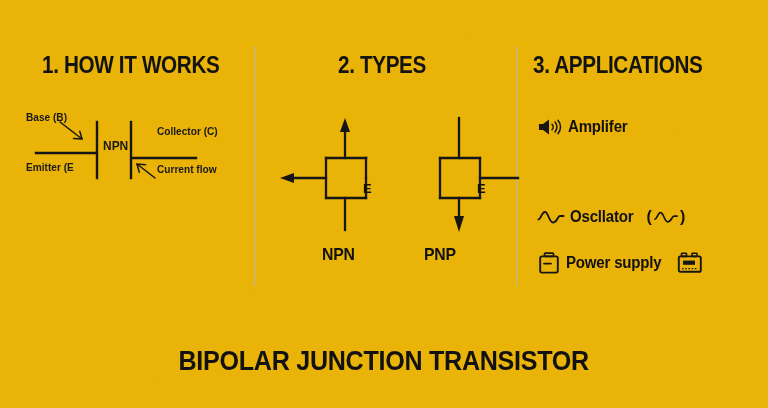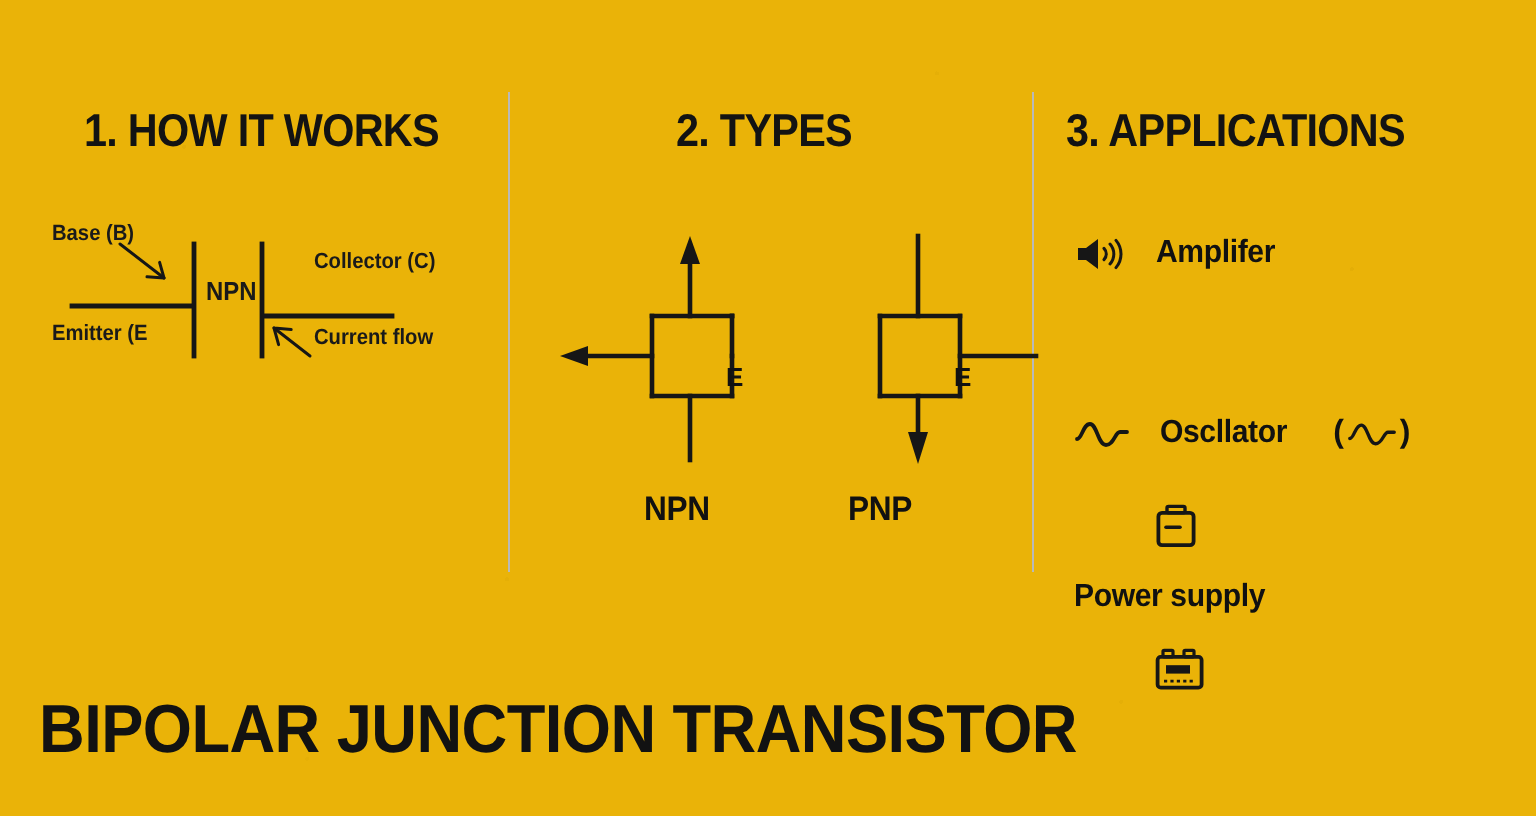--- a/index.html
+++ b/index.html
@@ -128,27 +128,27 @@
   }
   #terminal-e-npn { left: 363px; top: 181px; }
   #terminal-e-pnp { left: 477px; top: 181px; }
 
   
   .app-row {
     position: absolute;
     left: 537px;
     display: flex;
     align-items: center;
-    gap: 15px;
+    gap: 5px;
     white-space: nowrap;
   }
   #app-row-amplifier    { top: 117px; }
   #app-row-switch       { top: 163px; }
   #app-row-oscillator   { top: 208px; }
-  #app-row-power-supply { top: 251px; flex-direction: column; }
+  #app-row-power-supply { top: 251px; }
 
   .app-label {
     font-family: "Liberation Sans", sans-serif;
     font-weight: bold;
     font-size: 16px;
     color: #111111;
     letter-spacing: -0.2px;
     transform: scaleX(.94);
     transform-origin: left center;
   }
@@ -163,24 +163,24 @@
     color: #111111;
     margin-left: 4px;
   }
 
   
   #main-title {
     position: absolute;
     left: 0;
     right: 0;
     top: 346px;
-    text-align: left;
-    font-family: "Liberation Sans", sans-serif;
-    font-weight: bold;
-    font-size: 34px;
+    text-align: center;
+    font-family: "Liberation Sans", sans-serif;
+    font-weight: bold;
+    font-size: 27px;
     letter-spacing: -0.3px;
     color: #121212;
   }
   #main-title span {
     display: inline-block;
     transform: scaleX(.93);
   }
 </style>
 </head>
 <body>

